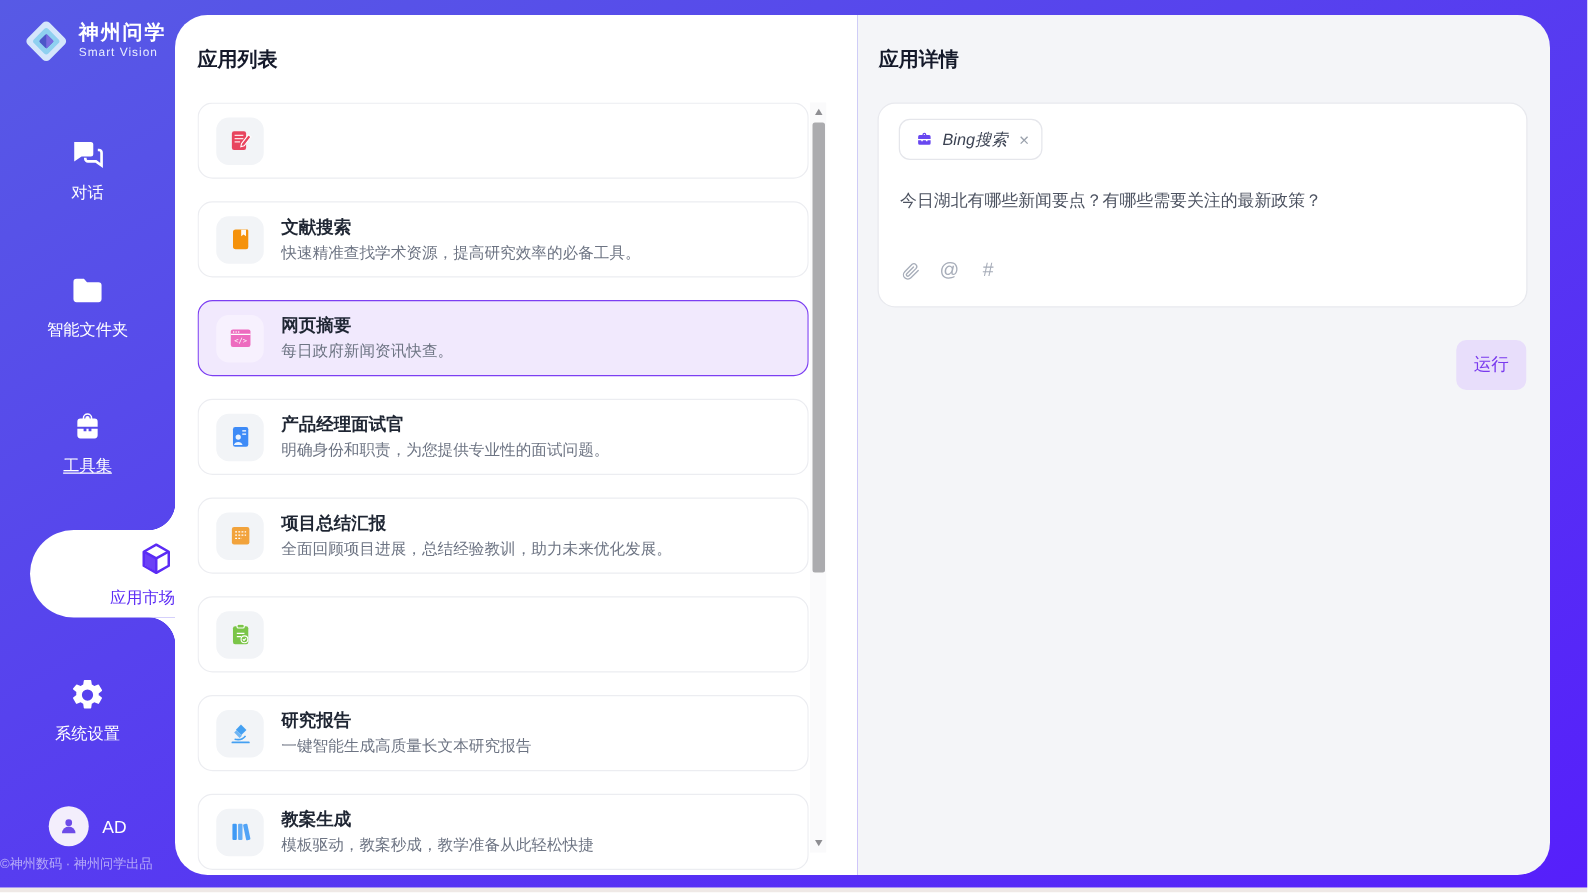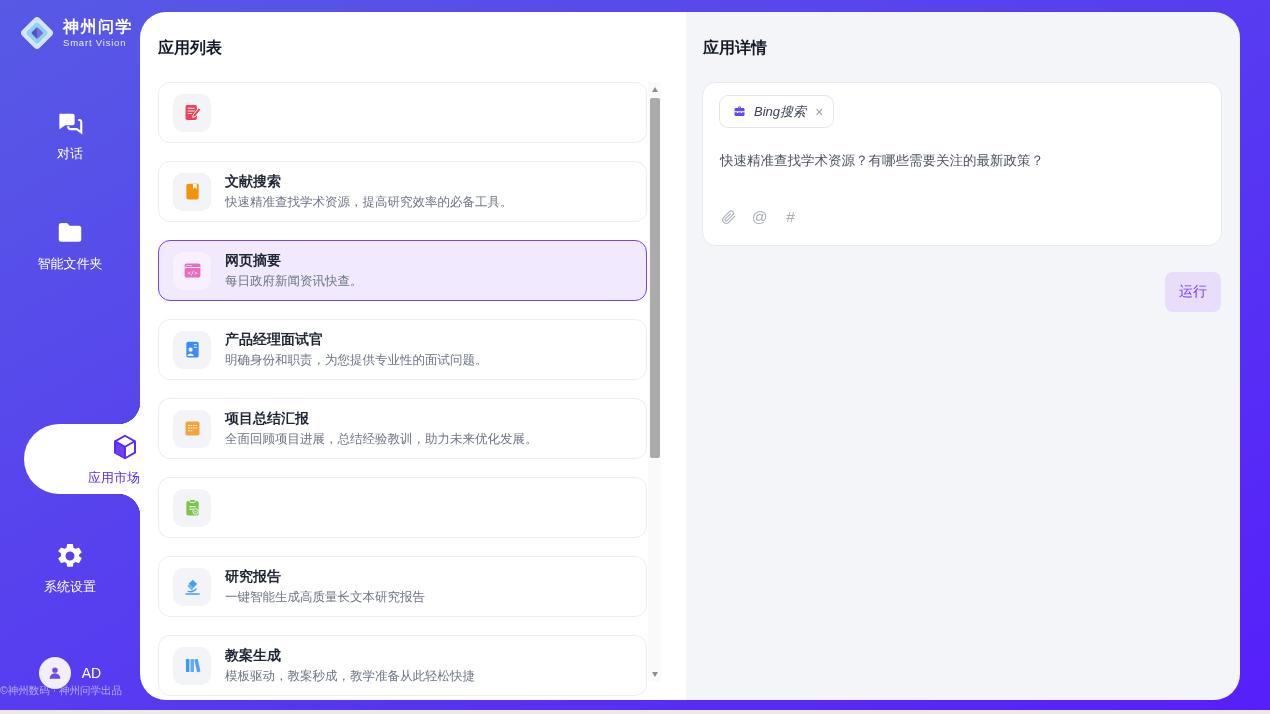--- a/index.html
+++ b/index.html
@@ -25,21 +25,21 @@
 
   .active-bubble { position:absolute; top:424px; left:24px; width:116px; height:70px;
                    background:#fff; border-radius:36px 0 0 36px; }
   .active-bubble::before { content:""; position:absolute; top:-22px; right:0; width:22px; height:22px;
                    background:radial-gradient(circle at 0 0, rgba(0,0,0,0) 22px, #fff 22.5px); }
   .active-bubble::after  { content:""; position:absolute; bottom:-22px; right:0; width:22px; height:22px;
                    background:radial-gradient(circle at 0 100%, rgba(0,0,0,0) 22px, #fff 22.5px); }
   .nav-item.active { top:432px; color:#5B2BF5;align-items:flex-end; }
 
   .nav-user { position:absolute; top:645px; left:0; width:140px; display:flex;
-              justify-content:center; align-items:center; gap:11px; cursor:pointer;margin-top:12px; }
+              justify-content:center; align-items:center; gap:11px; cursor:pointer; }
   .avatar-circle { width:32px; height:32px; border-radius:50%; background:#F3EEFC; color:#6D4BE8;
                    display:flex; align-items:center; justify-content:center; }
   .avatar-circle svg { width:18px; height:18px; }
   .user-label { color:#fff; font-size:14px; }
   .sidebar-footer { position:absolute; top:684px; left:0; width:140px; text-align:left;
                     color:rgba(255,255,255,.55); font-size:10.5px; white-space:nowrap; }
 
   
   .shell { position:absolute; left:140px; top:12px; width:1100px; height:688px;
            border-radius:26px; overflow:hidden; display:flex; }
@@ -115,20 +115,27 @@
             <path d="M18.6 9.6h.7a1.7 1.7 0 0 1 1.7 1.7v8.2l-3.6-2.6h-5.1a1.7 1.7 0 0 1-1.7-1.7v-.6" fill="none" stroke="currentColor" stroke-width="1.7"></path>
           </svg></span>
       <span class="nav-label">对话</span>
     </div>
     <div class="nav-item" style="top:218px">
       <span class="icon"><svg viewBox="0 0 24 24" fill="currentColor">
             <path d="M3 6a2 2 0 0 1 2-2h4.7l2 2.2H19a2 2 0 0 1 2 2V17a2 2 0 0 1-2 2H5a2 2 0 0 1-2-2V6z"></path>
           </svg></span>
       <span class="nav-label">智能文件夹</span>
     </div>
+    <div class="nav-item" style="top:327px">
+      <span class="icon"><svg viewBox="0 0 24 24" fill="currentColor">
+            <path d="M10.6 6.3V6a1.4 1.4 0 0 1 2.8 0v.3h3.1a2 2 0 0 1 2 2v3.2H5.5V8.3a2 2 0 0 1 2-2h3.1zm-1.7 0h1V6a2.1 2.1 0 0 1 4.2 0v.3h1V6a3.1 3.1 0 0 0-6.2 0v.3z"></path>
+            <path d="M5.5 12.8h4v1.6h1.8v-1.6h1.4v1.6h1.8v-1.6h4v4.2a2 2 0 0 1-2 2h-9a2 2 0 0 1-2-2v-4.2z"></path>
+          </svg></span>
+      <span class="nav-label underlined">工具集</span>
+    </div>
 
     <div class="active-bubble"></div>
     <div class="nav-item active">
       <span class="icon"><svg viewBox="0 0 24 24">
             <path d="M4.6 7.6l7.4 4.2v8.6l-7.4-4.3z" fill="currentColor" opacity=".9"></path>
             <path d="M12 3l8 4.5v9L12 21l-8-4.5v-9L12 3z" fill="none" stroke="currentColor" stroke-width="1.6" stroke-linejoin="round"></path>
             <path d="M12 11.8L4.2 7.4M12 11.8l7.8-4.4M12 11.8V21" fill="none" stroke="currentColor" stroke-width="1.6"></path>
           </svg></span>
       <span class="nav-label">应用市场</span>
     </div>
@@ -273,21 +280,21 @@
 
       <div class="composer-card">
         <div class="tool-tag">
           <span class="icon"><svg viewBox="0 0 24 24" fill="currentColor">
                 <path d="M9.5 6.5V6a2.5 2.5 0 0 1 5 0v.5H18a2 2 0 0 1 2 2v3H4v-3a2 2 0 0 1 2-2h3.5zm1.6 0h1.8V6a.9.9 0 0 0-1.8 0v.5z"></path>
                 <path d="M4 13h4v1.5h2V13h4v1.5h2V13h4v4a2 2 0 0 1-2 2H6a2 2 0 0 1-2-2v-4z"></path>
               </svg></span>
           <span class="tag-label">Bing搜索</span>
           <span class="tag-close">×</span>
         </div>
-        <div class="query-text">快速精准查找学术资源？有哪些需要关注的最新政策？</div>
+        <div class="query-text">今日湖北有哪些新闻要点？有哪些需要关注的最新政策？</div>
         <div class="composer-icons">
             <span class="cicon">
               <svg viewBox="0 0 24 24" fill="none" stroke="currentColor" stroke-width="1.6" stroke-linecap="round">
                 <path d="M20.4 11.1l-8.8 8.8a5.2 5.2 0 0 1-7.4-7.4l8.8-8.8a3.5 3.5 0 0 1 4.9 4.9l-8.8 8.8a1.75 1.75 0 0 1-2.5-2.5l8.1-8.1"></path>
               </svg>
             </span>
             <span class="cicon">@</span>
             <span class="cicon">#</span>
           </div>
       </div>

